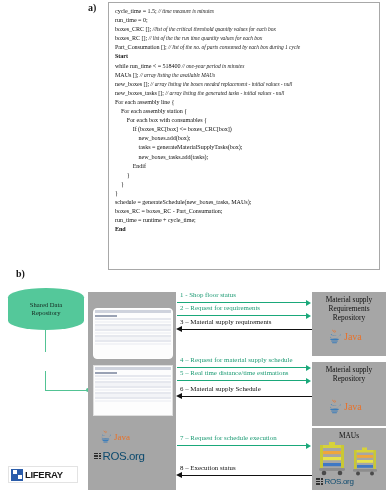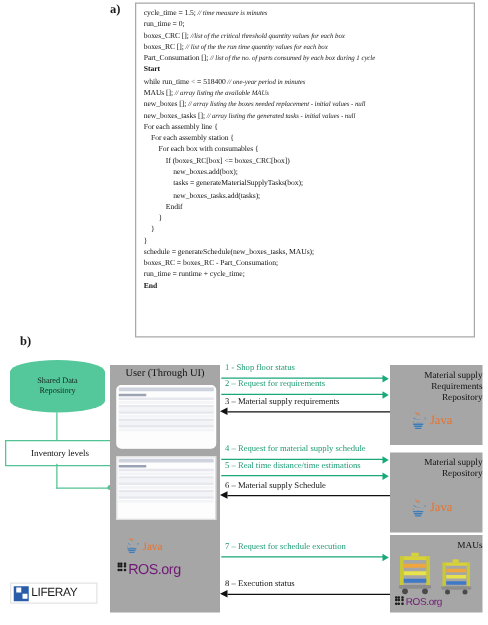--- a/index.html
+++ b/index.html
@@ -87,22 +87,22 @@
   .shot1 { left: 5px; top: 16px; width: 78px; height: 49px; border-radius: 4px; border:1px solid #fff; }
   .shot2 { left: 5px; top: 73px; width: 78px; height: 49px; }
   .shot-row { height: 2.2px; margin: 0.6px 1.4px; background: #e6e8ee; }
   .shot-row.alt { background: #f3f4f7; }
   .shot-head { height: 3.2px; margin: 1px 1.4px 1.4px; background: #cfd3dd; }
   .shot-bar { height: 2.4px; width: 22px; margin: 1px 1.4px; background: #9aa2b4; }
 
   .java-logo { position: absolute; display: flex; align-items: center; }
   .java-text { font-family: "Liberation Serif", serif; color: #e8722a; font-weight: normal; }
   .ros {
-    position: absolute; display: flex; 
-    color: #701a75; font-family: "Liberation Sans", sans-serif;
+    position: absolute; display: flex; align-items: center;
+    color: #0c4a6e; font-family: "Liberation Sans", sans-serif;
   }
   .ros-dots {
     display: inline-grid; grid-template-columns: repeat(3, 1.6px);
     grid-auto-rows: 1.6px; gap: 0.9px; margin-right: 2px;
   }
   .ros-dots i { background: #1a1a1a; display: block; width: 1.6px; height: 1.6px; border-radius: 50%; }
   .liferay {
     position: absolute; left: 8px; top: 466px;
     width: 68px; height: 15px; background: #ffffff;
     display: flex; align-items: center;
@@ -111,28 +111,28 @@
   .lf-mark {
     width: 12px; height: 12px; margin: 0 2px 0 2px;
     background: #2a5caa; position: relative; flex: none;
   }
   .lf-mark::before{
     content:""; position:absolute; left:1.5px; top:1.5px; width:4px; height:4px; background:#fff;
   }
   .lf-mark::after{
     content:""; position:absolute; right:1.5px; bottom:1.5px; width:4px; height:4px; background:#fff;
   }
-  .lf-text { font-family: "Liberation Sans", sans-serif; font-weight: normal; font-size: 9.5px; color: #1a1a1a; letter-spacing: -0.3px; }
+  .lf-text { font-family: "Liberation Sans", sans-serif; font-weight: bold; font-size: 9.5px; color: #1a1a1a; letter-spacing: -0.3px; }
 
   
   .agent {
     position: absolute; background: #a6a6a6; width: 74px;
   }
   .agent-title {
-    text-align: right; font-size: 7.4px; line-height: 9px;
+    text-align: center; font-size: 7.4px; line-height: 9px;
     color: #111; padding-top: 3px;
     font-family: "Liberation Serif", serif;
   }
 
   
   .arrow-line { position: absolute; height: 1.4px; }
   .arrow-line.green { background: #1aa87a; }
   .arrow-line.black { background: #111111; }
   .arrow-head { position: absolute; width: 0; height: 0; }
   .arrow-head.right-green {
@@ -189,30 +189,26 @@
 
   <div class="repo">
     <div>
       <div>Shared Data</div>
       <div>Repository</div>
     </div>
   </div>
 
   <div class="vline" style="left:45px; top:330px; height:22px;"></div>
 
-  <div class="inv-box">
-    <span>Inventory levels</span>
-  </div>
 
   <div class="vline" style="left:45px; top:371px; height:20px;"></div>
   <div class="hline-green" style="left:45px; top:390px; width:44px;"></div>
   <div style="position:absolute; left:86px; top:388px; width:4px; height:4px; background:#52c394; border-radius:50%;"></div>
 
   <div class="user-panel">
-    <div class="user-title">User (Through UI)</div>
 
     <div class="shot shot1">
       <div class="shot-head"></div>
       <div class="shot-bar"></div>
       <div class="shot-row"></div>
       <div class="shot-row alt"></div>
       <div class="shot-row"></div>
       <div class="shot-row alt"></div>
       <div class="shot-row"></div>
       <div class="shot-row alt"></div>

